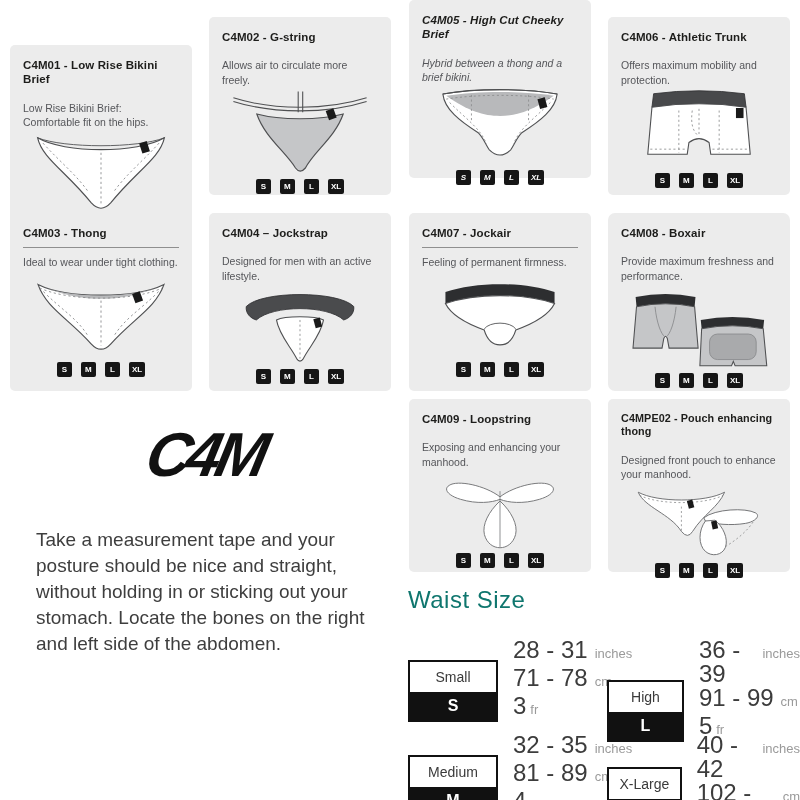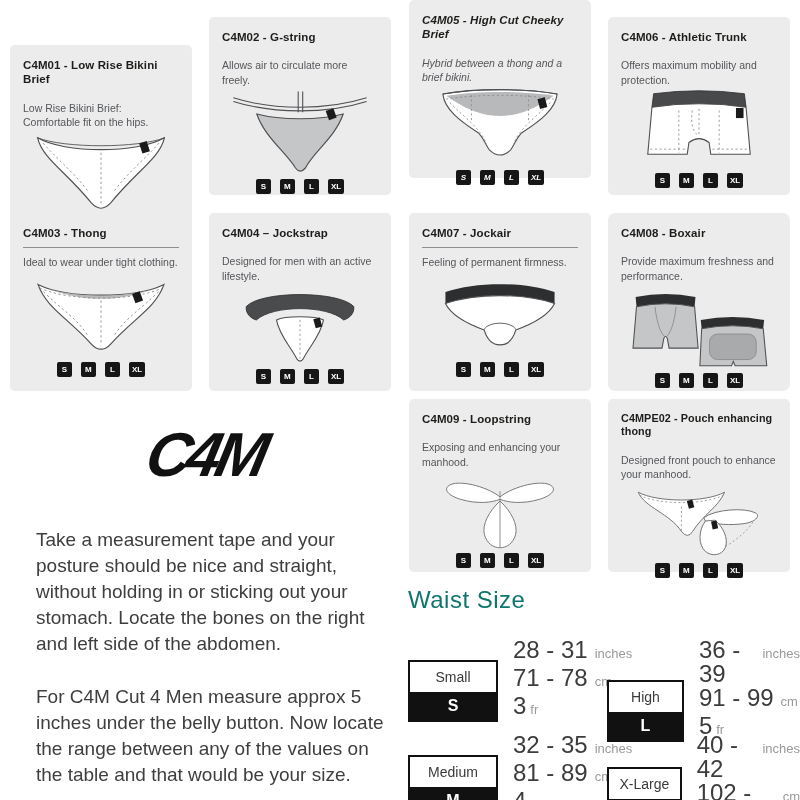--- a/index.html
+++ b/index.html
@@ -276,21 +276,20 @@
   </div>
 
   <div class="logo-block">
     <svg width="220" height="64" viewBox="0 0 220 64">
       <text x="122" y="52" text-anchor="middle" class="logo-text" transform="skewX(-12)">C4M</text>
     </svg>
   </div>
 
   <div class="instructions">
     <p class="p1">Take a measurement tape and your posture should be nice and straight, without holding in or sticking out your stomach. Locate the bones on the right and left side of the abdomen.</p>
-    <p class="p2">For C4M Cut 4 Men measure approx 5 inches under the belly button. Now locate the range between any of the values on the table and that would be your size.</p>
   </div>
 
   <div class="waist-heading">Waist Size</div>
 
   <div class="size-entry" style="left:408px; top:637px;">
     <div class="size-box">
       <div class="size-box-label">Small</div>
       <div class="size-box-letter">S</div>
     </div>
     <div class="size-measures">

